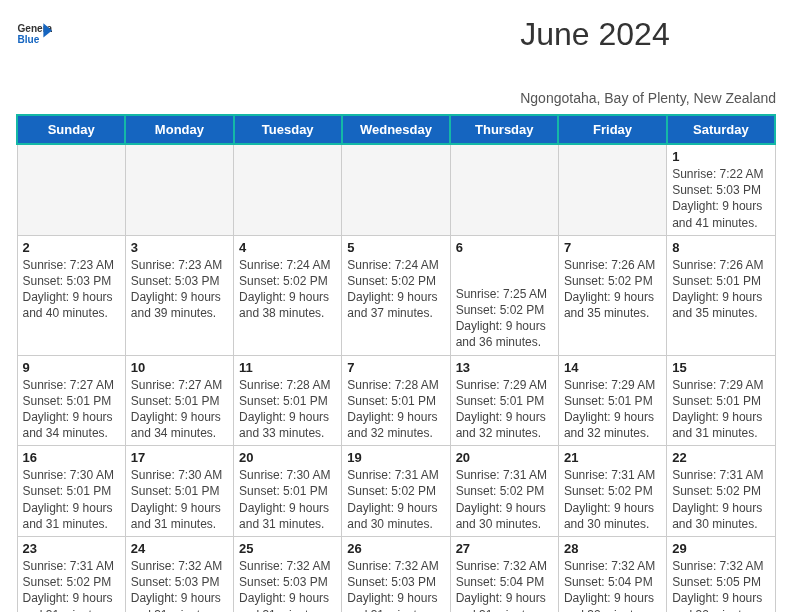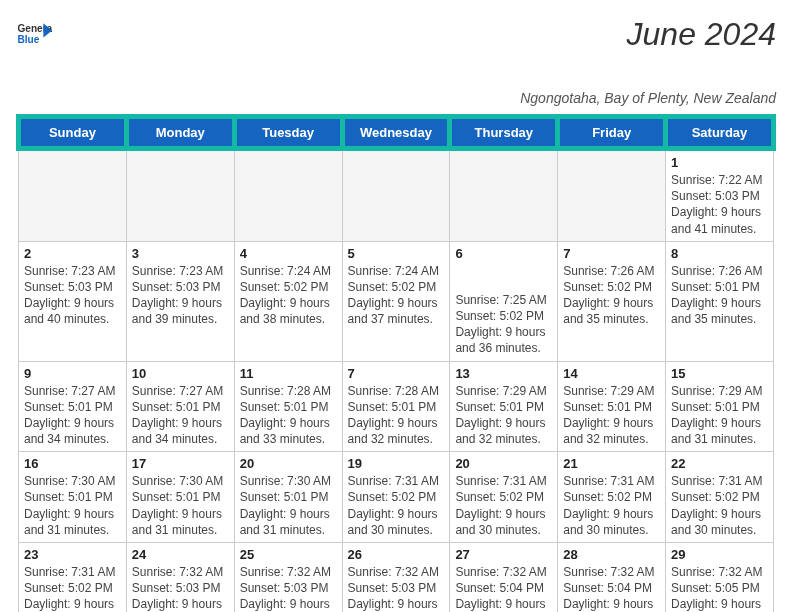--- a/index.html
+++ b/index.html
@@ -19,22 +19,21 @@
     .logo {
       display: flex;
       align-items: center;
       gap: 4px;
     }
     .logo-icon {
       width: 36px;
       height: 36px;
     }
     .title-section {
-      text-align: right;
-      font-style: italic;
+      text-align: left;
     }
     .month-title {
       font-size: 32px;
       color: #333;
       font-weight: normal;
     }
     .location {
       font-size: 14px;
       color: #555;
       margin-top: 37px;
@@ -44,21 +43,21 @@
       border-collapse: collapse;
       table-layout: fixed;
     }
     thead th {
       background-color: #1565c0;
       color: #fff;
       text-align: center;
       padding: 6px 4px;
       font-size: 13px;
       font-weight: bold;
-      border: 5px solid #14b8a6;
+      border: 2px solid #14b8a6;
     }
     tbody td {
       border: 1px solid #ccc;
       vertical-align: top;
       padding: 4px 5px;
       font-size: 10px;
       color: #333;
       height: 80px;
     }
     tbody td.empty {

